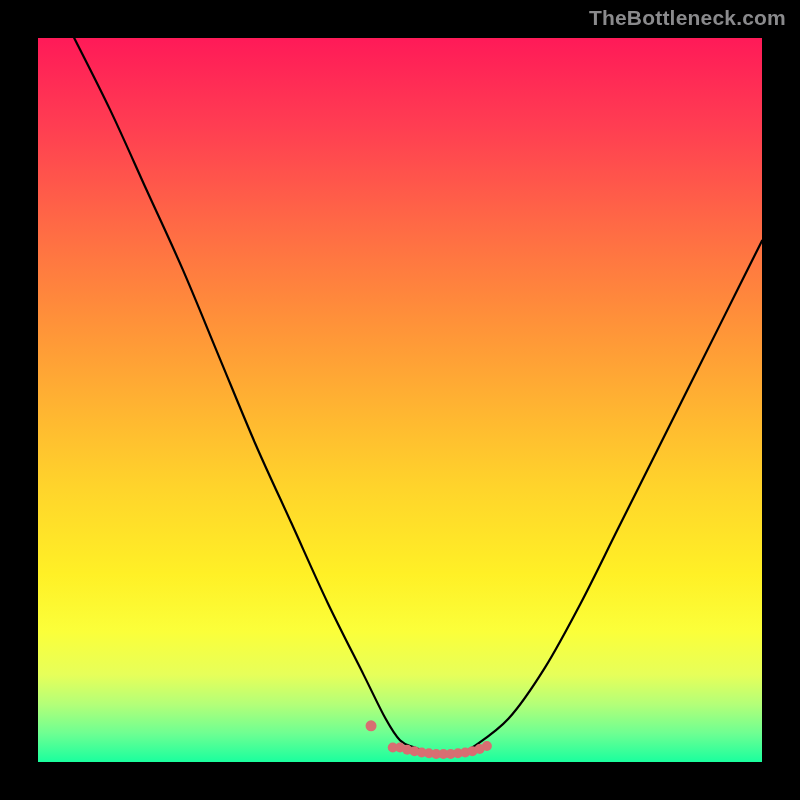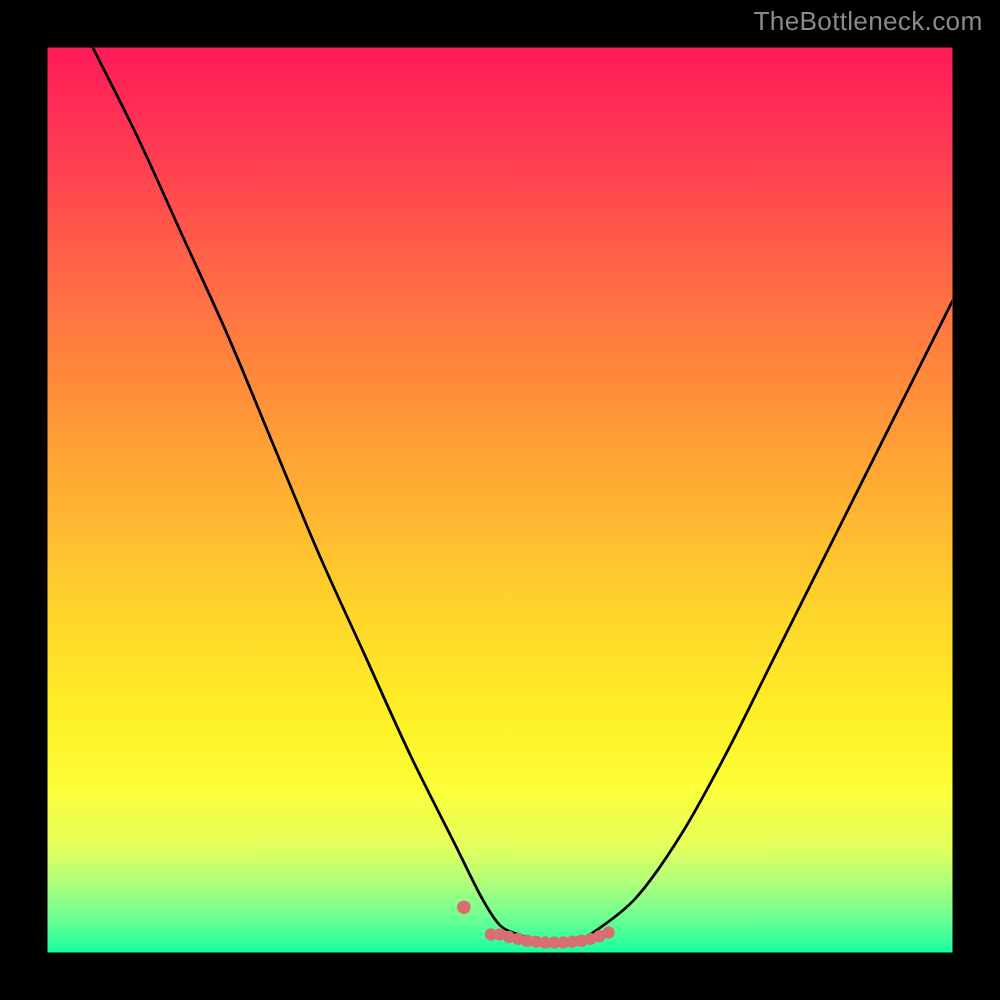--- a/index.html
+++ b/index.html
@@ -31,21 +31,21 @@
       #6fff92 96%,
       #1aff9e 100%
     );
   }
   .watermark {
     position: absolute;
     top: 6px;
     right: 14px;
     color: #8a8a8c;
     font-size: 21px;
-    font-weight: 400;
+    font-weight: 700;
     letter-spacing: 0.2px;
     z-index: 20;
   }
   svg.curve {
     position: absolute;
     left: 0;
     top: 0;
     width: 724px;
     height: 724px;
     z-index: 10;

